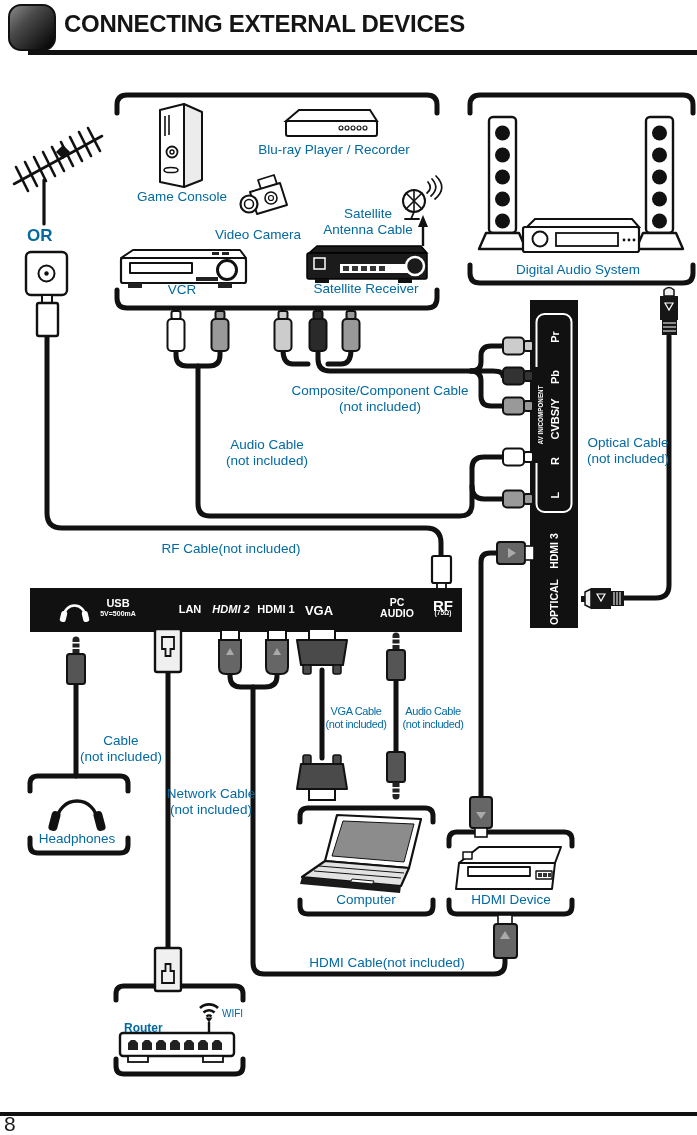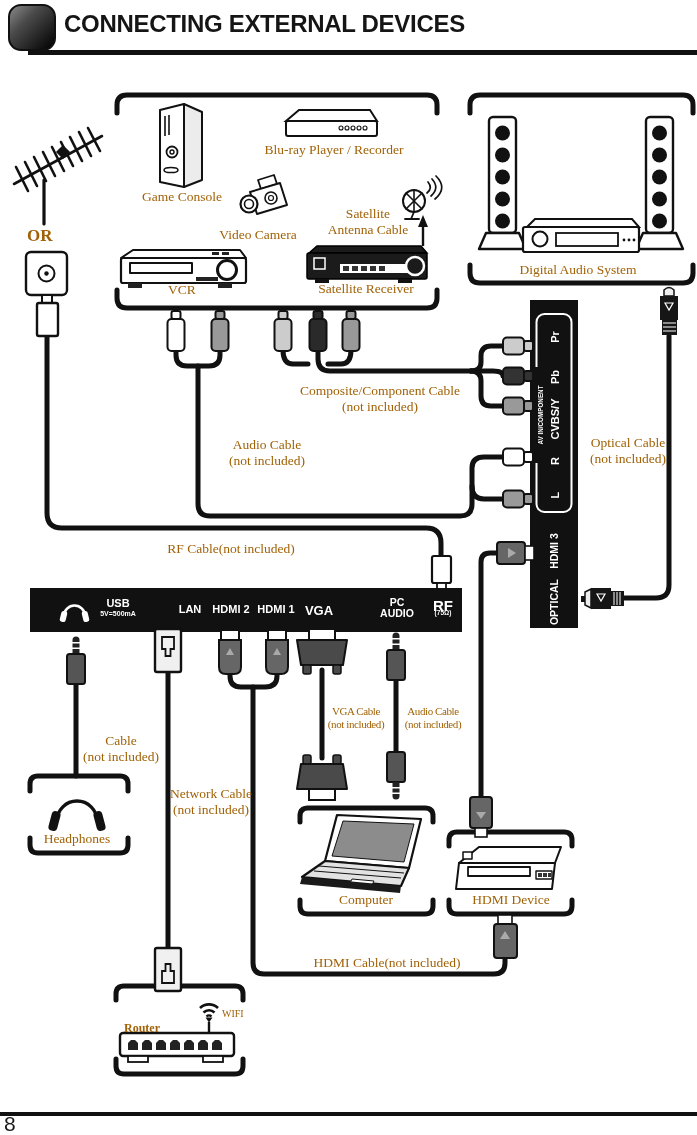--- a/index.html
+++ b/index.html
@@ -1,20 +1,20 @@
 <!DOCTYPE html>
 <html><head>
 <meta charset="utf-8">
 <style>
   html,body{margin:0;padding:0;background:#fff;}
   #stage{position:relative;width:697px;height:1135px;background:#fff;overflow:hidden;
          font-family:"Liberation Sans",sans-serif;color:#1a1a1a;}
   #artwork{position:absolute;left:0;top:0;}
   .lbl{position:absolute;font-size:13.5px;line-height:1.18;text-align:center;
-       white-space:nowrap;transform:translateX(-50%);color:#a16207;font-family:Liberation Serif, serif;}
+       white-space:nowrap;transform:translateX(-50%);color:#0369a1;}
   .cond{font-size:11px;letter-spacing:-0.4px;}
   .bold{font-weight:bold;}
   .plbl{position:absolute;color:#fff;font-weight:bold;text-align:center;
         white-space:nowrap;transform:translateX(-50%);}
   .vlbl{position:absolute;height:16px;line-height:16px;color:#fff;font-weight:bold;
         font-size:11px;text-align:center;white-space:nowrap;
         transform:rotate(-90deg);transform-origin:center;}
   .hdr-icon{position:absolute;left:8px;top:4px;width:48px;height:47px;border-radius:13px;
         background:linear-gradient(135deg,#8a8a8a 0%,#4a4a4a 35%,#000 100%);
         border:2px solid #111;box-sizing:border-box;}
@@ -433,21 +433,21 @@
 
   <div class="lbl" style="left:77px;top:831px;">Headphones</div>
   <div class="lbl" style="left:366px;top:892px;">Computer</div>
   <div class="lbl" style="left:511px;top:892px;">HDMI Device</div>
   <div class="lbl" style="left:234px;top:1008px;font-size:10px;transform:none;left:222px;">WIFI</div>
   <div class="lbl bold" style="left:124px;top:1021px;font-size:12px;transform:none;">Router</div>
 
   <div class="plbl" style="left:118px;top:597px;font-size:11px;">USB</div>
   <div class="plbl" style="left:118px;top:610px;font-size:7px;">5V=500mA</div>
   <div class="plbl" style="left:166px;top:603px;font-size:11px;margin-left:24px;">LAN</div>
-  <div class="plbl" style="left:231px;top:603px;font-size:11px;">HDMI 2</div>
+  <div class="plbl" style="left:231px;top:603px;font-size:11px;font-style:italic;">HDMI 2</div>
   <div class="plbl" style="left:276px;top:603px;font-size:11px;">HDMI 1</div>
   <div class="plbl" style="left:319px;top:603px;font-size:13px;text-align:center;">VGA</div>
   <div class="plbl" style="left:397px;top:597px;font-size:10.5px;line-height:1.05;"><span>PC</span><br><span>AUDIO</span></div>
   <div class="plbl" style="left:443px;top:597px;font-size:15px;">RF</div>
   <div class="plbl" style="left:443px;top:609px;font-size:6.5px;">(75Ω)</div>
 
   <div class="vlbl" style="left:493px;top:407px;width:96px;font-size:6.3px;font-weight:bold;background:#111;">AV IN/COMPONENT</div>
   <div class="vlbl" style="left:540px;top:329px;width:30px;">Pr</div>
   <div class="vlbl" style="left:540px;top:369px;width:30px;">Pb</div>
   <div class="vlbl" style="left:527px;top:411px;width:56px;">CVBS/Y</div>

